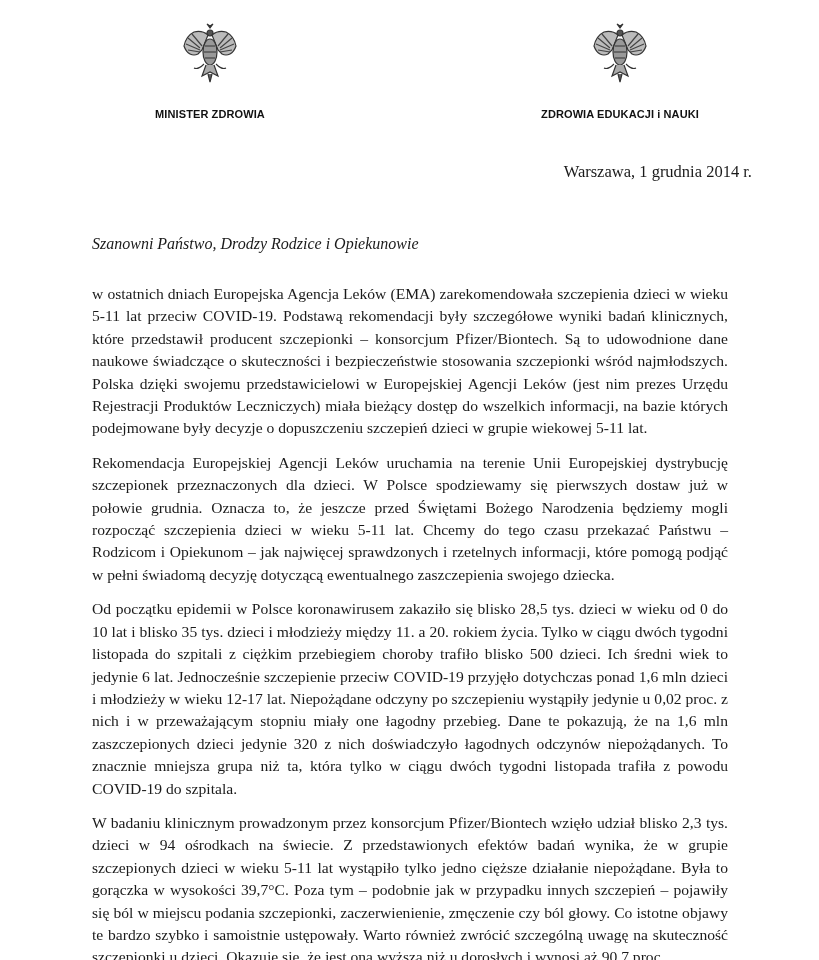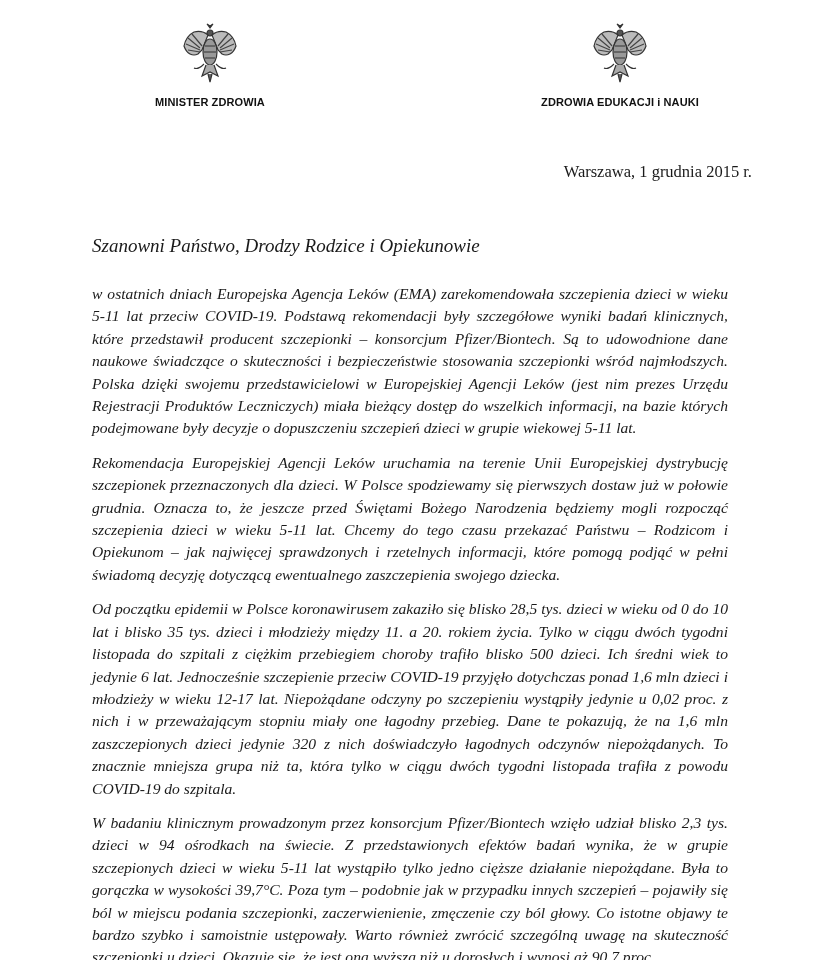--- a/index.html
+++ b/index.html
@@ -2,38 +2,38 @@
 <html><head>
   <meta charset="utf-8">
   <style>
     html, body { margin: 0; padding: 0; background: #ffffff; }
     body { width: 819px; height: 960px; position: relative; overflow: hidden; color: #1a1a1a; }
     .header-col { position: absolute; top: 22px; text-align: center; }
     .header-left { left: 110px; width: 200px; }
     .header-right { left: 505px; width: 230px; }
     .eagle { width: 60px; height: 62px; margin: 0 auto; display: block; }
     .minister {
-      margin-top: 12px;
+      margin-top: 24px;
       font-family: "Liberation Sans", sans-serif;
       font-weight: bold; font-size: 11px; letter-spacing: 0.1px; color: #111;
     }
     .date {
       position: absolute; top: 162px; right: 67px;
       font-family: "Liberation Serif", serif; font-size: 16.5px; color: #1a1a1a;
     }
     .salutation {
       position: absolute; top: 235px; left: 92px;
-      font-family: "Liberation Serif", serif; font-style: italic; font-size: 19px; color: #1a1a1a;
+      font-family: "Liberation Serif", serif; font-style: italic; font-size: 16px; color: #1a1a1a;
     }
     .body-text {
       position: absolute; top: 283px; left: 92px; width: 636px;
       font-family: "Liberation Serif", serif; font-size: 15.6px; line-height: 22.4px;
       text-align: justify; color: #1a1a1a;
     }
-    .body-text p { margin: 0 0 12px 0; font-style: italic; }
+    .body-text p { margin: 0 0 12px 0; }
   </style>
 </head>
 <body>
 
 <div class="header-col header-left">
   <svg class="eagle" viewBox="0 0 60 62">
     <g fill="none" stroke="#333" stroke-width="1.2">
       <path d="M30 6 l-3 -4 l3 2 l3 -2 l-3 4 z" fill="#555"></path>
       <circle cx="30" cy="11" r="3" fill="#555"></circle>
       <path d="M28 13 Q22 8 14 10 Q6 14 4 24 Q6 30 10 32 Q14 34 18 32 L22 28 Z" fill="#bbb"></path>
@@ -62,21 +62,21 @@
       <ellipse cx="30" cy="30" rx="7" ry="13" fill="#999"></ellipse>
       <path d="M25 24 L35 24 M24 30 L36 30 M25 36 L35 36" stroke="#333"></path>
       <path d="M24 42 Q18 48 14 46 M36 42 Q42 48 46 46" stroke="#333"></path>
       <path d="M26 43 L22 54 L30 50 L38 54 L34 43" fill="#aaa"></path>
       <path d="M28 52 L30 60 L32 52" fill="#666"></path>
     </g>
   </svg>
   <div class="minister">ZDROWIA EDUKACJI i NAUKI</div>
 </div>
 
-<div class="date">Warszawa, 1 grudnia 2015 r.</div>
+<div class="date">Warszawa, 1 grudnia 2014 r.</div>
 
 <div class="salutation">Szanowni Państwo, Drodzy Rodzice i Opiekunowie</div>
 
 <div class="body-text">
   <p>w ostatnich dniach Europejska Agencja Leków (EMA) zarekomendowała szczepienia dzieci w wieku 5-11 lat przeciw COVID-19. Podstawą rekomendacji były szczegółowe wyniki badań klinicznych, które przedstawił producent szczepionki – konsorcjum Pfizer/Biontech. Są to udowodnione dane naukowe świadczące o skuteczności i bezpieczeństwie stosowania szczepionki wśród najmłodszych. Polska dzięki swojemu przedstawicielowi w Europejskiej Agencji Leków (jest nim prezes Urzędu Rejestracji Produktów Leczniczych) miała bieżący dostęp do wszelkich informacji, na bazie których podejmowane były decyzje o dopuszczeniu szczepień dzieci w grupie wiekowej 5-11 lat.</p>
   <p>Rekomendacja Europejskiej Agencji Leków uruchamia na terenie Unii Europejskiej dystrybucję szczepionek przeznaczonych dla dzieci. W Polsce spodziewamy się pierwszych dostaw już w połowie grudnia. Oznacza to, że jeszcze przed Świętami Bożego Narodzenia będziemy mogli rozpocząć szczepienia dzieci w wieku 5-11 lat. Chcemy do tego czasu przekazać Państwu – Rodzicom i Opiekunom – jak najwięcej sprawdzonych i rzetelnych informacji, które pomogą podjąć w pełni świadomą decyzję dotyczącą ewentualnego zaszczepienia swojego dziecka.</p>
   <p>Od początku epidemii w Polsce koronawirusem zakaziło się blisko 28,5 tys. dzieci w wieku od 0 do 10 lat i blisko 35 tys. dzieci i młodzieży między 11. a 20. rokiem życia. Tylko w ciągu dwóch tygodni listopada do szpitali z ciężkim przebiegiem choroby trafiło blisko 500 dzieci. Ich średni wiek to jedynie 6 lat. Jednocześnie szczepienie przeciw COVID-19 przyjęło dotychczas ponad 1,6 mln dzieci i młodzieży w wieku 12-17 lat. Niepożądane odczyny po szczepieniu wystąpiły jedynie u 0,02 proc. z nich i w przeważającym stopniu miały one łagodny przebieg. Dane te pokazują, że na 1,6 mln zaszczepionych dzieci jedynie 320 z nich doświadczyło łagodnych odczynów niepożądanych. To znacznie mniejsza grupa niż ta, która tylko w ciągu dwóch tygodni listopada trafiła z powodu COVID-19 do szpitala.</p>
   <p>W badaniu klinicznym prowadzonym przez konsorcjum Pfizer/Biontech wzięło udział blisko 2,3 tys. dzieci w 94 ośrodkach na świecie. Z przedstawionych efektów badań wynika, że w grupie szczepionych dzieci w wieku 5-11 lat wystąpiło tylko jedno cięższe działanie niepożądane. Była to gorączka w wysokości 39,7°C. Poza tym – podobnie jak w przypadku innych szczepień – pojawiły się ból w miejscu podania szczepionki, zaczerwienienie, zmęczenie czy ból głowy. Co istotne objawy te bardzo szybko i samoistnie ustępowały. Warto również zwrócić szczególną uwagę na skuteczność szczepionki u dzieci. Okazuje się, że jest ona wyższa niż u dorosłych i wynosi aż 90,7 proc.</p>
 </div>
 

